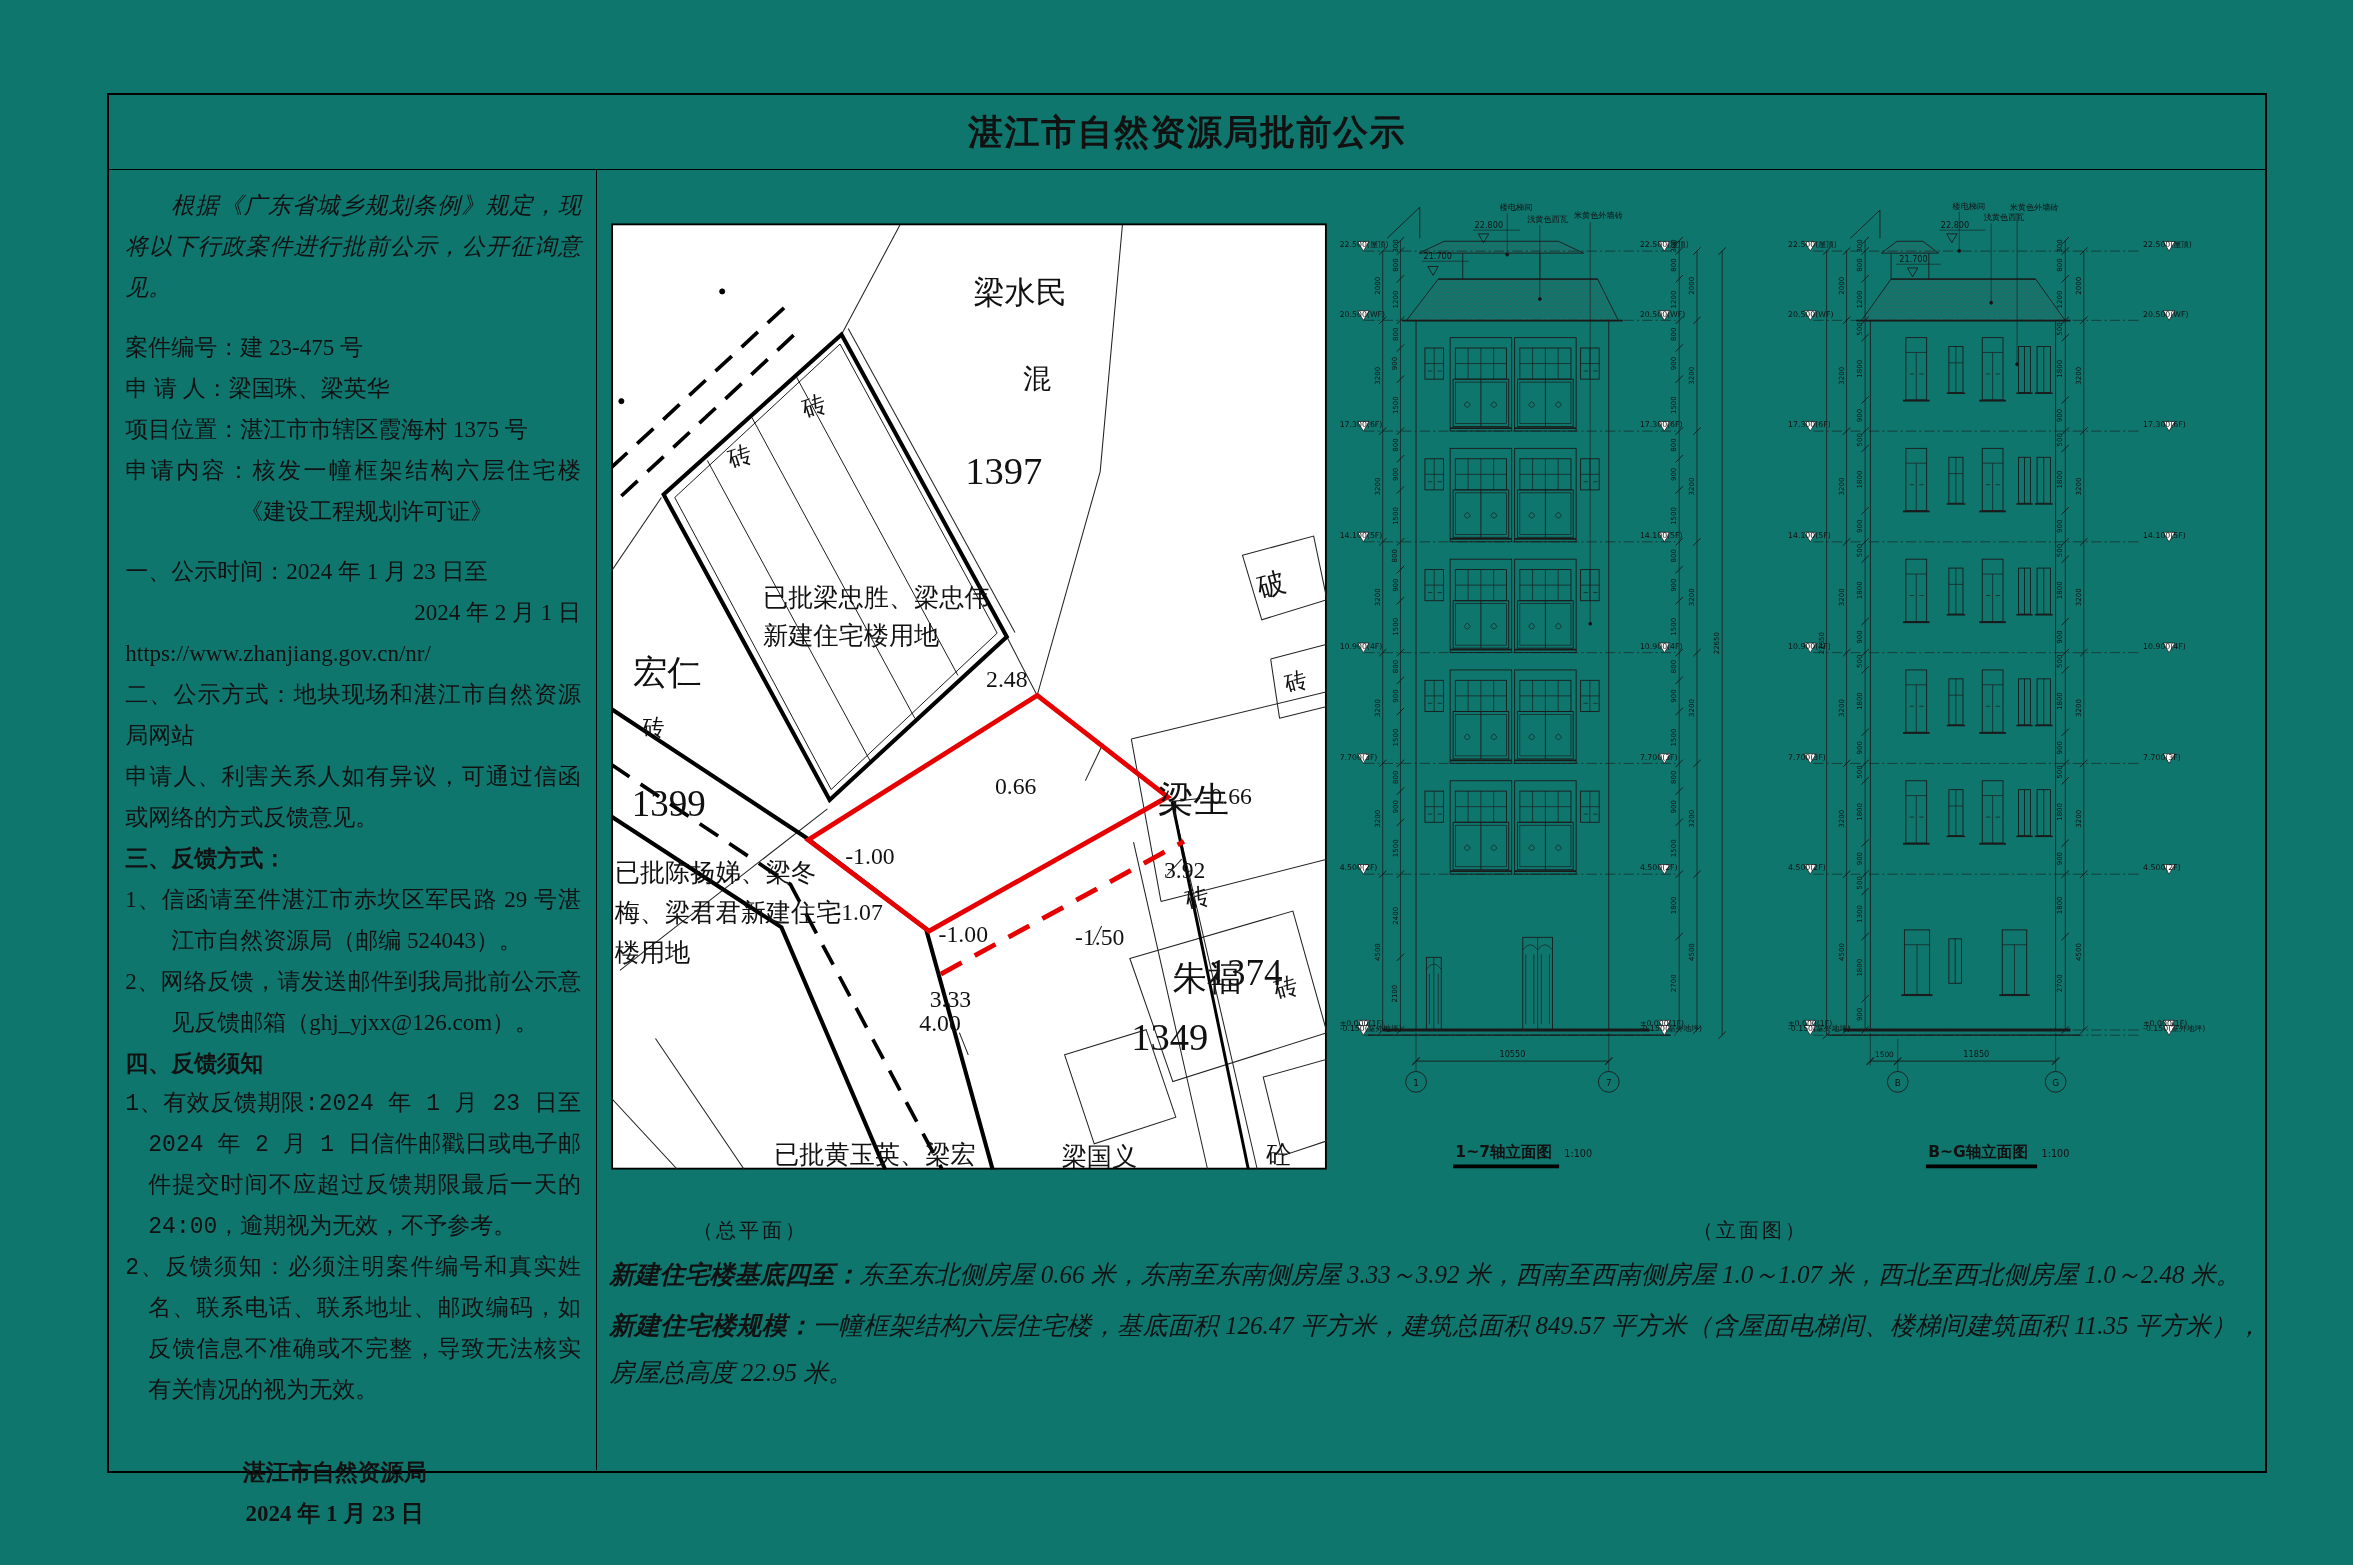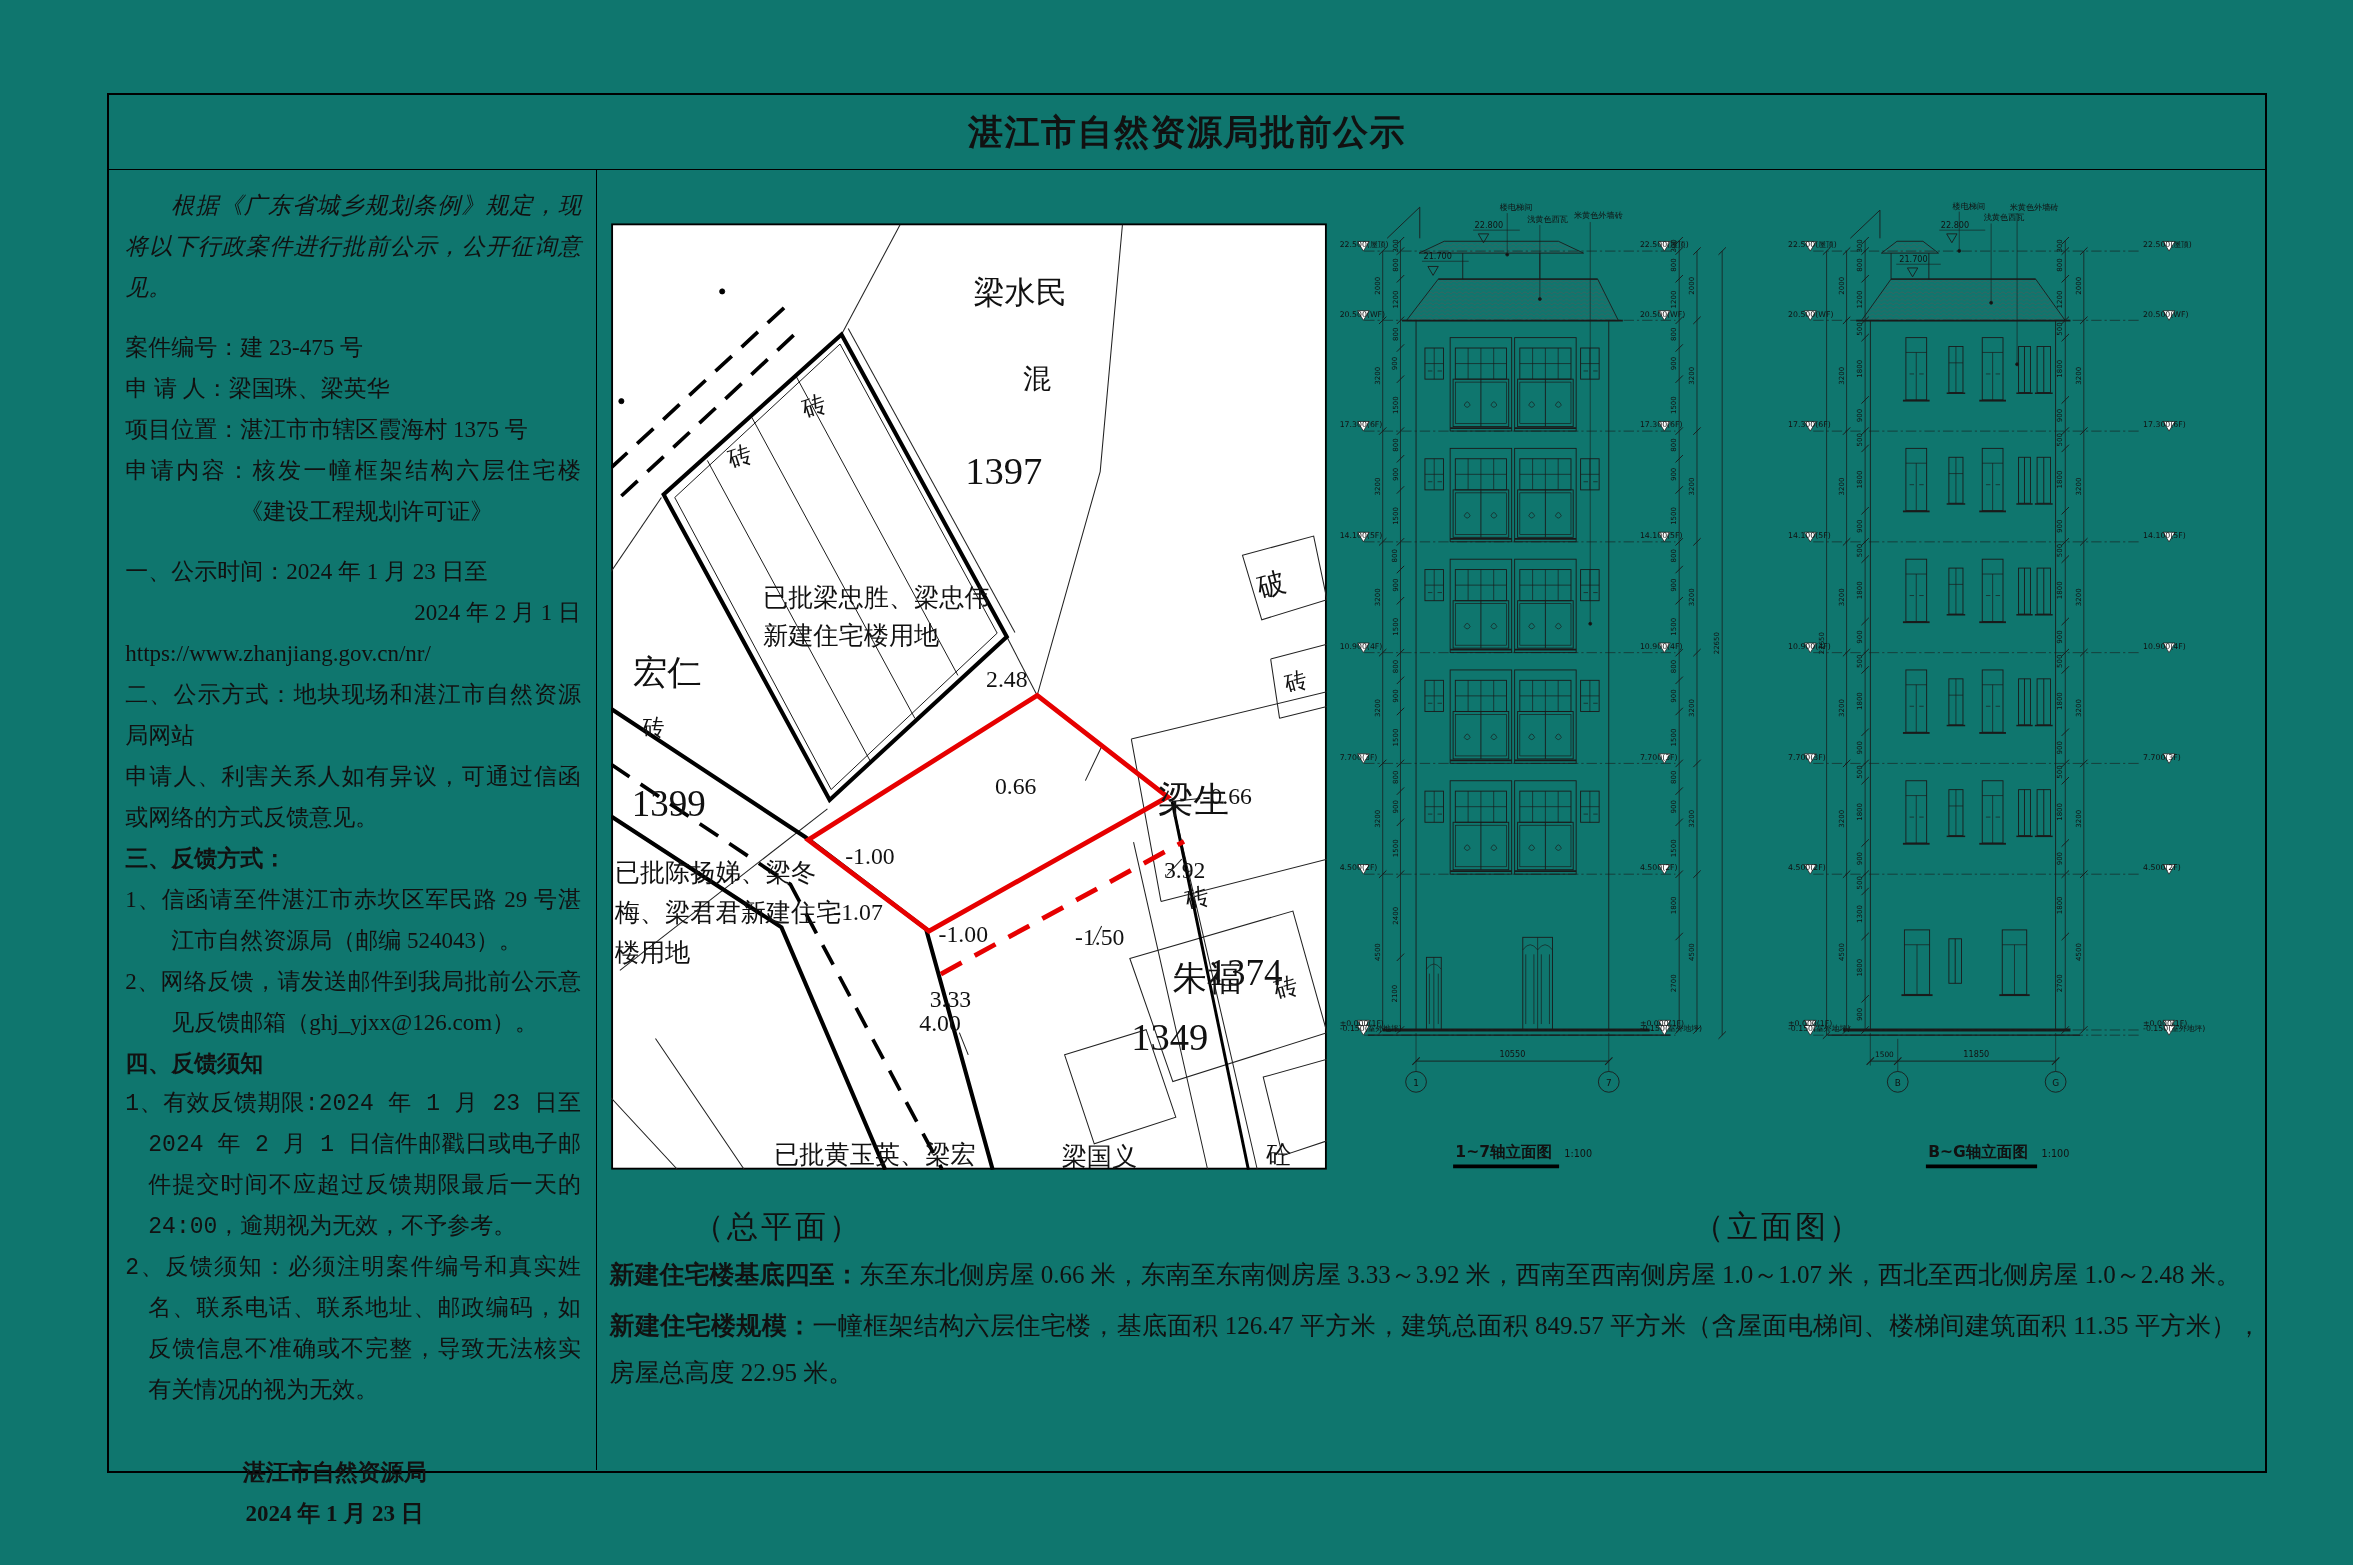--- a/index.html
+++ b/index.html
@@ -20,24 +20,24 @@
   .left-col p.hang1{padding-left:2em;text-indent:-2em;}
   .left-col p.hang05{padding-left:1em;text-indent:-1em;font-family:Liberation Mono, monospace;}
   .left-col p.sign{text-align:center;padding-right:37px;font-weight:bold;}
   .right-cell{position:relative;flex:1;}
   .map-svg{position:absolute;left:14px;top:53px;width:716px;height:947px;}
   .map-svg text{font-family:"Liberation Serif","DejaVu Serif",serif;fill:#111;}
   .elev{position:absolute;top:9px;font-family:"DejaVu Sans",sans-serif;}
   .elev text{fill:#111;font-family:"DejaVu Sans",sans-serif;}
   .elev-left{left:741px;width:397px;height:997px;}
   .elev-right{left:1142px;width:528px;height:997px;}
-  .caption{position:absolute;font-size:31px;letter-spacing:3px;}
+  .caption{position:absolute;font-size:20px;letter-spacing:3px;margin-top:11px;}
   .cap-plan{left:96px;top:1036px;}
   .cap-elev{left:1096px;top:1036px;}
-  .footer{position:absolute;left:12.6px;top:1081px;width:1652px;}
+  .footer{position:absolute;left:12.6px;top:1081px;width:1652px;font-style:italic;}
   .footer p{margin:0 0 4.4px 0;font-size:25px;line-height:47px;text-align:justify;}
   .footer b{font-family:"Liberation Sans","DejaVu Sans",sans-serif;font-weight:bold;}
 </style>
 </head>
 <body>
 
 <div class="page">
   <div class="doc">
     <div class="title-row">
       <h1>湛江市自然资源局批前公示</h1>

